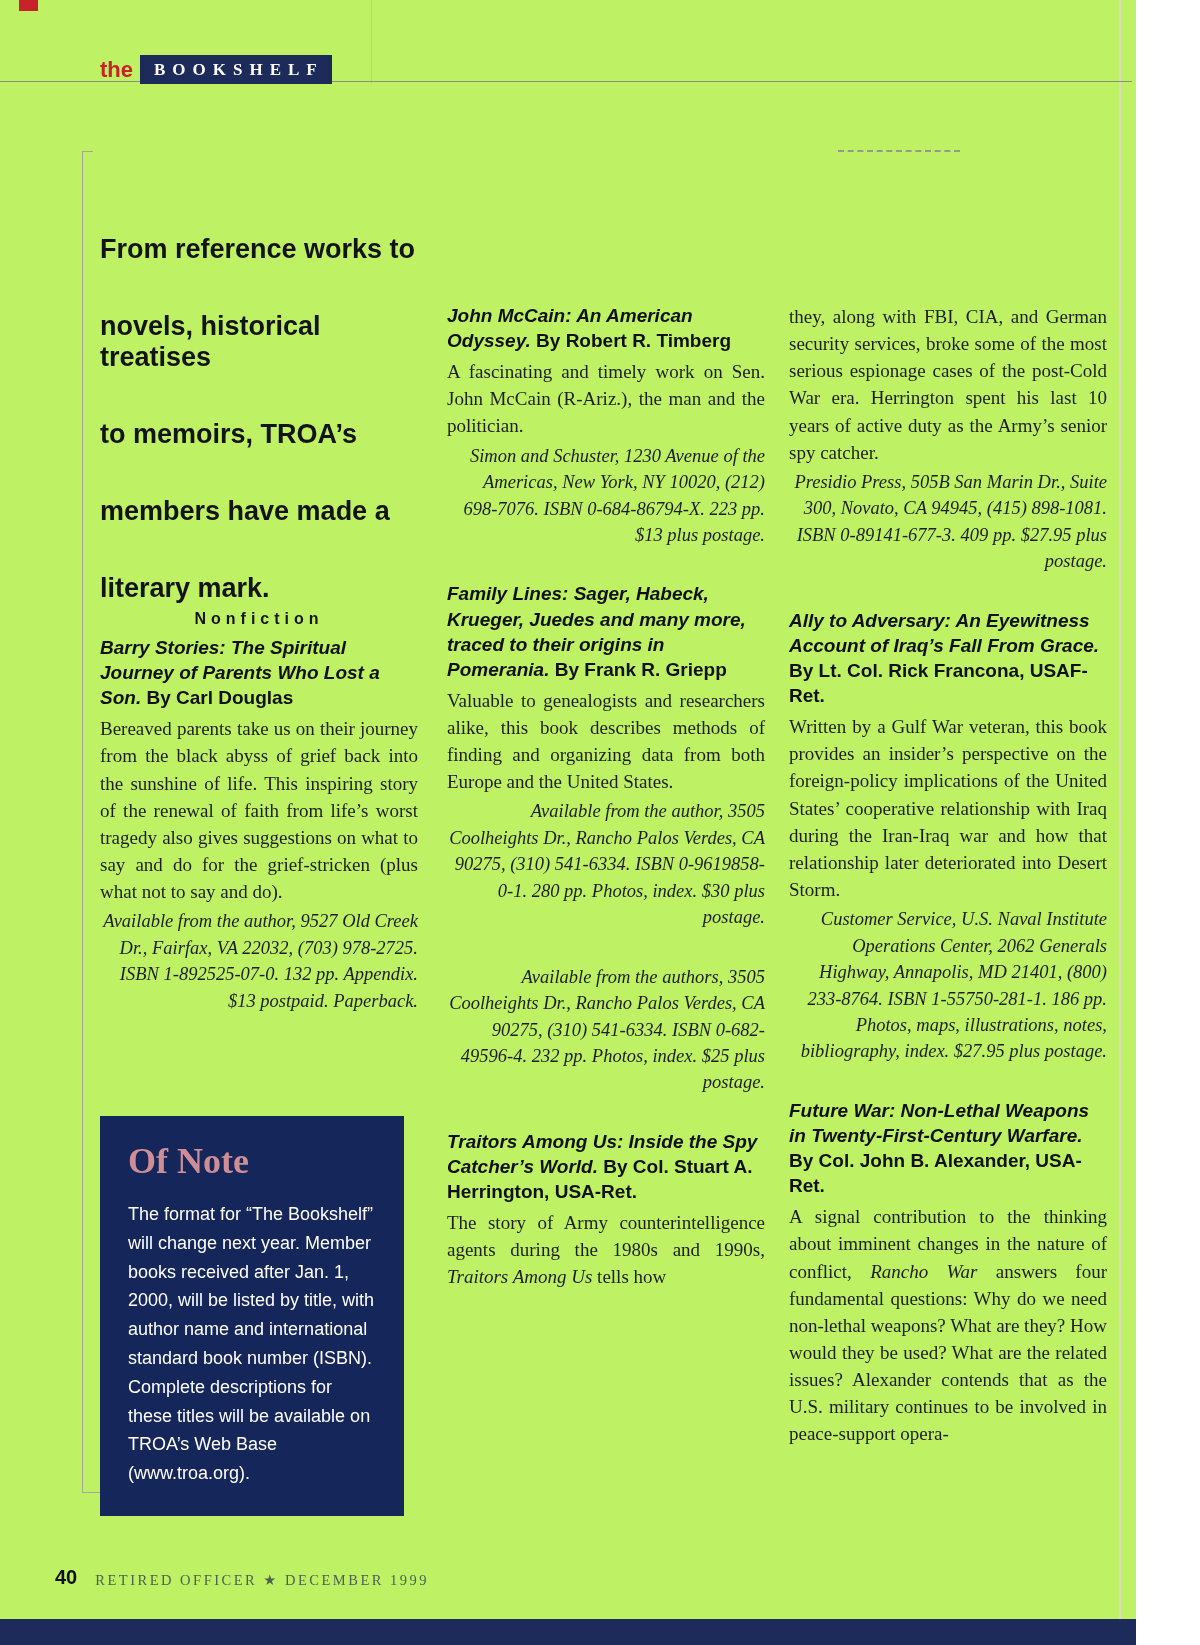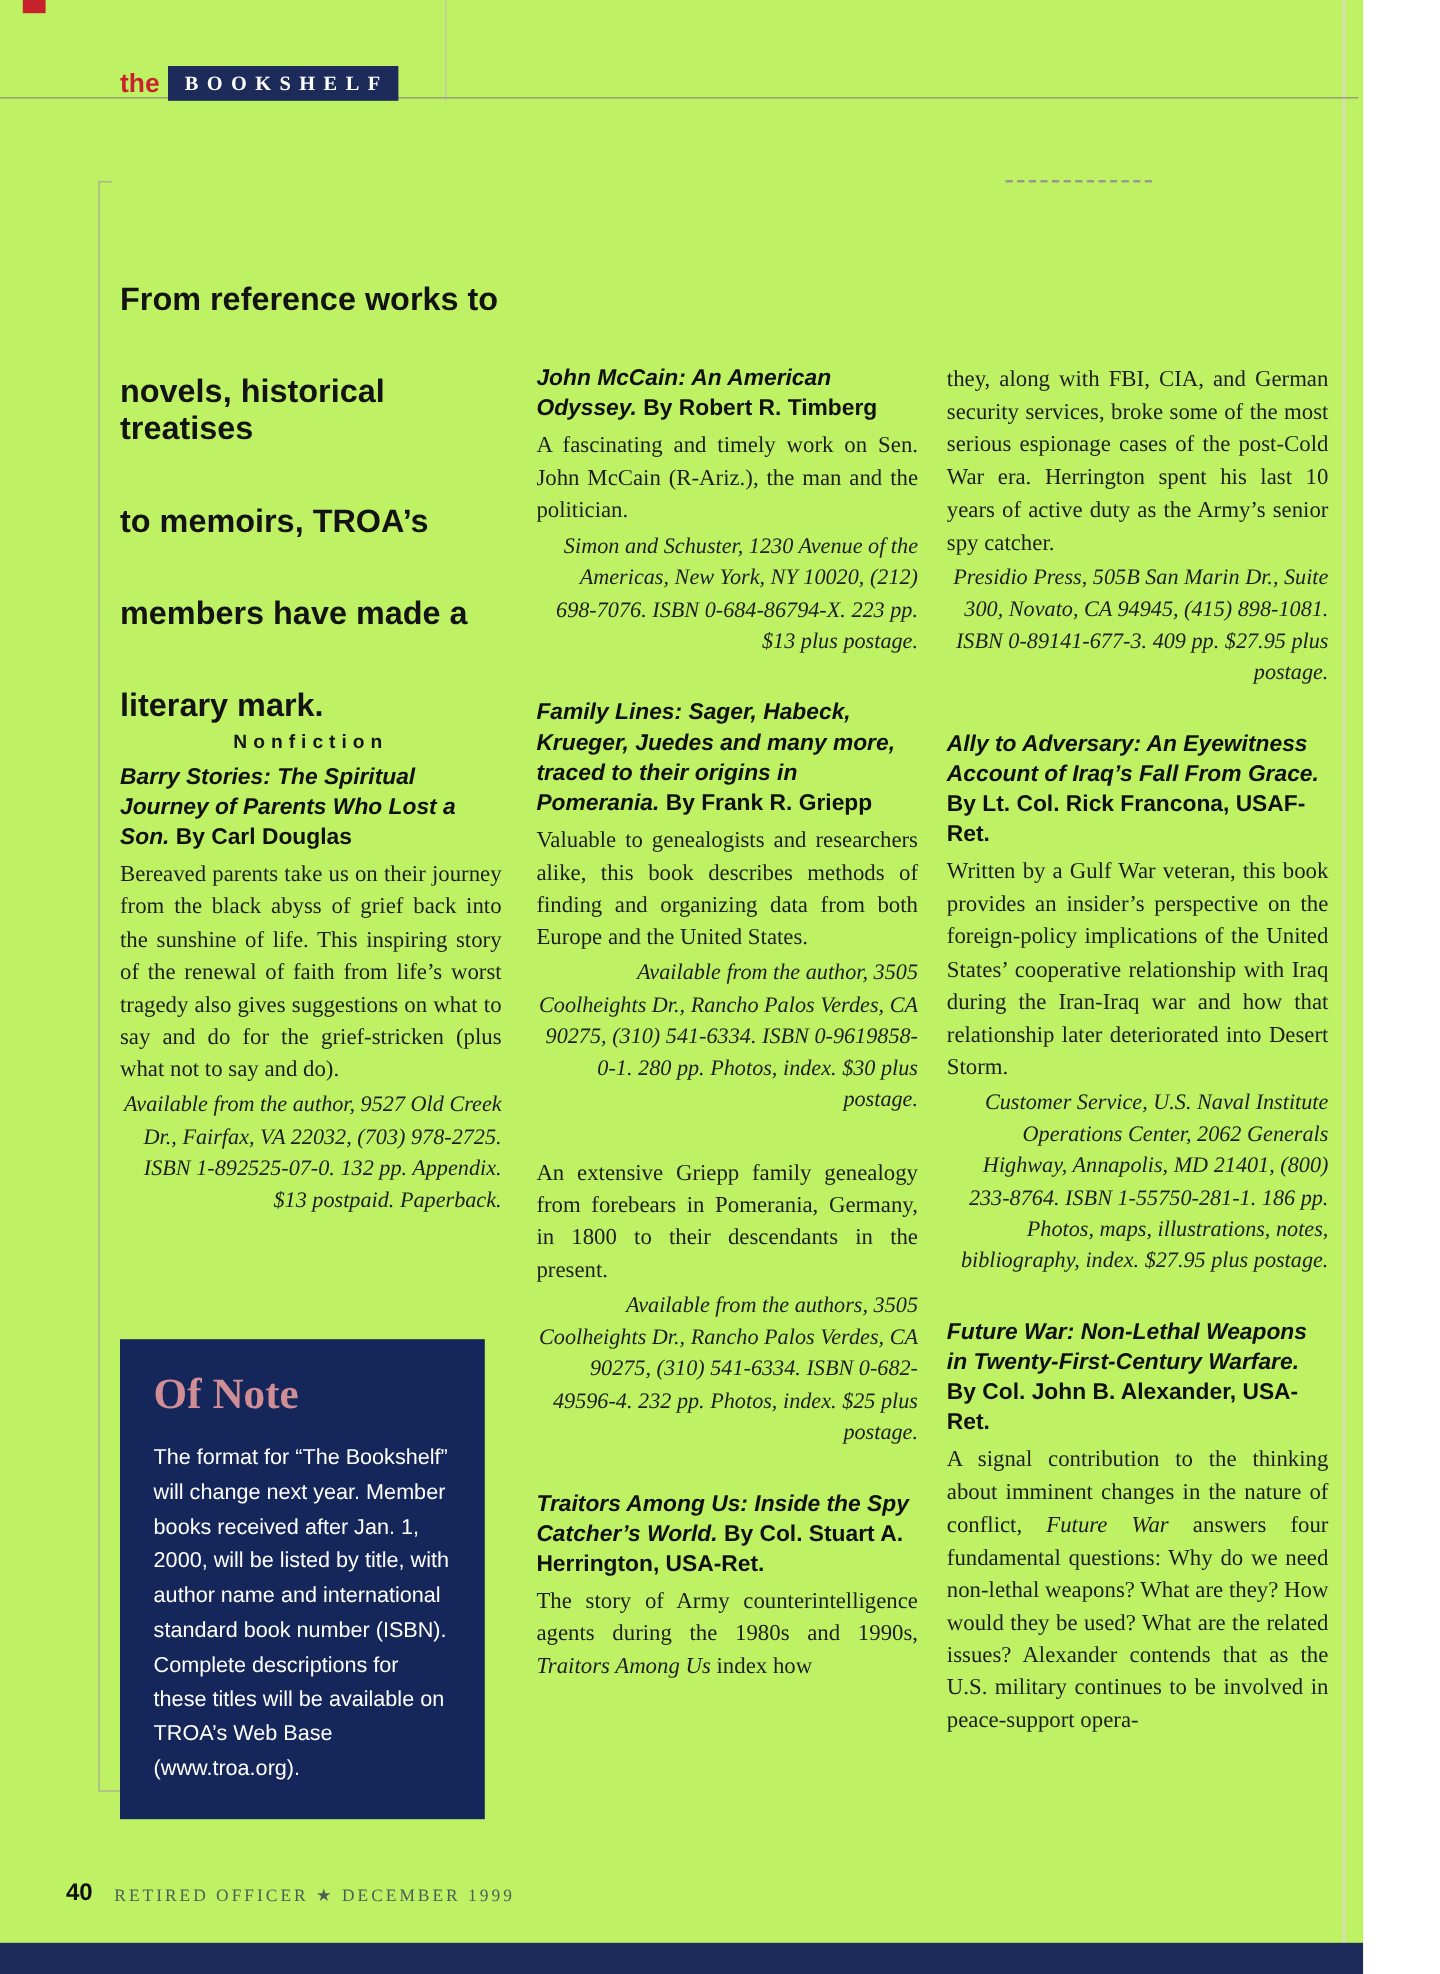--- a/index.html
+++ b/index.html
@@ -162,30 +162,29 @@
     <article class="book">
       <h3 class="book-title">
         <span class="t">Family Lines: Sager, Habeck, Krueger, Juedes and many more, traced to their origins in Pomerania.</span>
         <span class="by">By Frank R. Griepp</span>
       </h3>
       <p class="body-text">Valuable to genealogists and researchers alike, this book describes methods of finding and organizing data from both Europe and the United States.</p>
       <p class="pub">Available from the author, 3505 Coolheights Dr., Rancho Palos Verdes, CA 90275, (310) 541-6334. ISBN 0-9619858-0-1. 280 pp. Photos, index. $30 plus postage.</p>
     </article>
 
     <article class="book">
-      <p class="body-text">An extensive Griepp family genealogy from forebears in Pomerania, Germany, in 1800 to their descendants in the present.</p>
       <p class="pub">Available from the authors, 3505 Coolheights Dr., Rancho Palos Verdes, CA 90275, (310) 541-6334. ISBN 0-682-49596-4. 232 pp. Photos, index. $25 plus postage.</p>
     </article>
 
     <article class="book">
       <h3 class="book-title">
         <span class="t">Traitors Among Us: Inside the Spy Catcher’s World.</span>
         <span class="by">By Col. Stuart A. Herrington, USA-Ret.</span>
       </h3>
-      <p class="body-text"><span>The story of Army counterintelligence agents during the 1980s and 1990s, </span><em>Traitors Among Us</em><span> index how</span></p>
+      <p class="body-text"><span>The story of Army counterintelligence agents during the 1980s and 1990s, </span><em>Traitors Among Us</em><span> tells how</span></p>
     </article>
   </div>
 
   <div class="col col-right">
     <article class="book">
       <p class="body-text">they, along with FBI, CIA, and German security services, broke some of the most serious espionage cases of the post-Cold War era. Herrington spent his last 10 years of active duty as the Army’s senior spy catcher.</p>
       <p class="pub">Presidio Press, 505B San Marin Dr., Suite 300, Novato, CA 94945, (415) 898-1081. ISBN 0-89141-677-3. 409 pp. $27.95 plus postage.</p>
     </article>
 
     <article class="book">
@@ -195,21 +194,21 @@
       </h3>
       <p class="body-text">Written by a Gulf War veteran, this book provides an insider’s perspective on the foreign-policy implications of the United States’ cooperative relationship with Iraq during the Iran-Iraq war and how that relationship later deteriorated into Desert Storm.</p>
       <p class="pub">Customer Service, U.S. Naval Institute Operations Center, 2062 Generals Highway, Annapolis, MD 21401, (800) 233-8764. ISBN 1-55750-281-1. 186 pp. Photos, maps, illustrations, notes, bibliography, index. $27.95 plus postage.</p>
     </article>
 
     <article class="book">
       <h3 class="book-title">
         <span class="t">Future War: Non-Lethal Weapons in Twenty-First-Century Warfare.</span>
         <span class="by">By Col. John B. Alexander, USA-Ret.</span>
       </h3>
-      <p class="body-text"><span>A signal contribution to the thinking about imminent changes in the nature of conflict, </span><em>Future War</em><span> answers four fundamental questions: Why do we need non-lethal weapons? What are they? How would they be used? What are the related issues? Alexander contends that as the U.S. military continues to be involved in peace-support opera-</span></p>
+      <p class="body-text"><span>A signal contribution to the thinking about imminent changes in the nature of conflict, </span><em>Rancho War</em><span> answers four fundamental questions: Why do we need non-lethal weapons? What are they? How would they be used? What are the related issues? Alexander contends that as the U.S. military continues to be involved in peace-support opera-</span></p>
     </article>
   </div>
 
   <div class="footer">
     <span class="page-num">40</span>
     <span class="footer-text">RETIRED OFFICER ★ DECEMBER 1999</span>
   </div>
 
   <div class="bottom-bar"></div>
 

